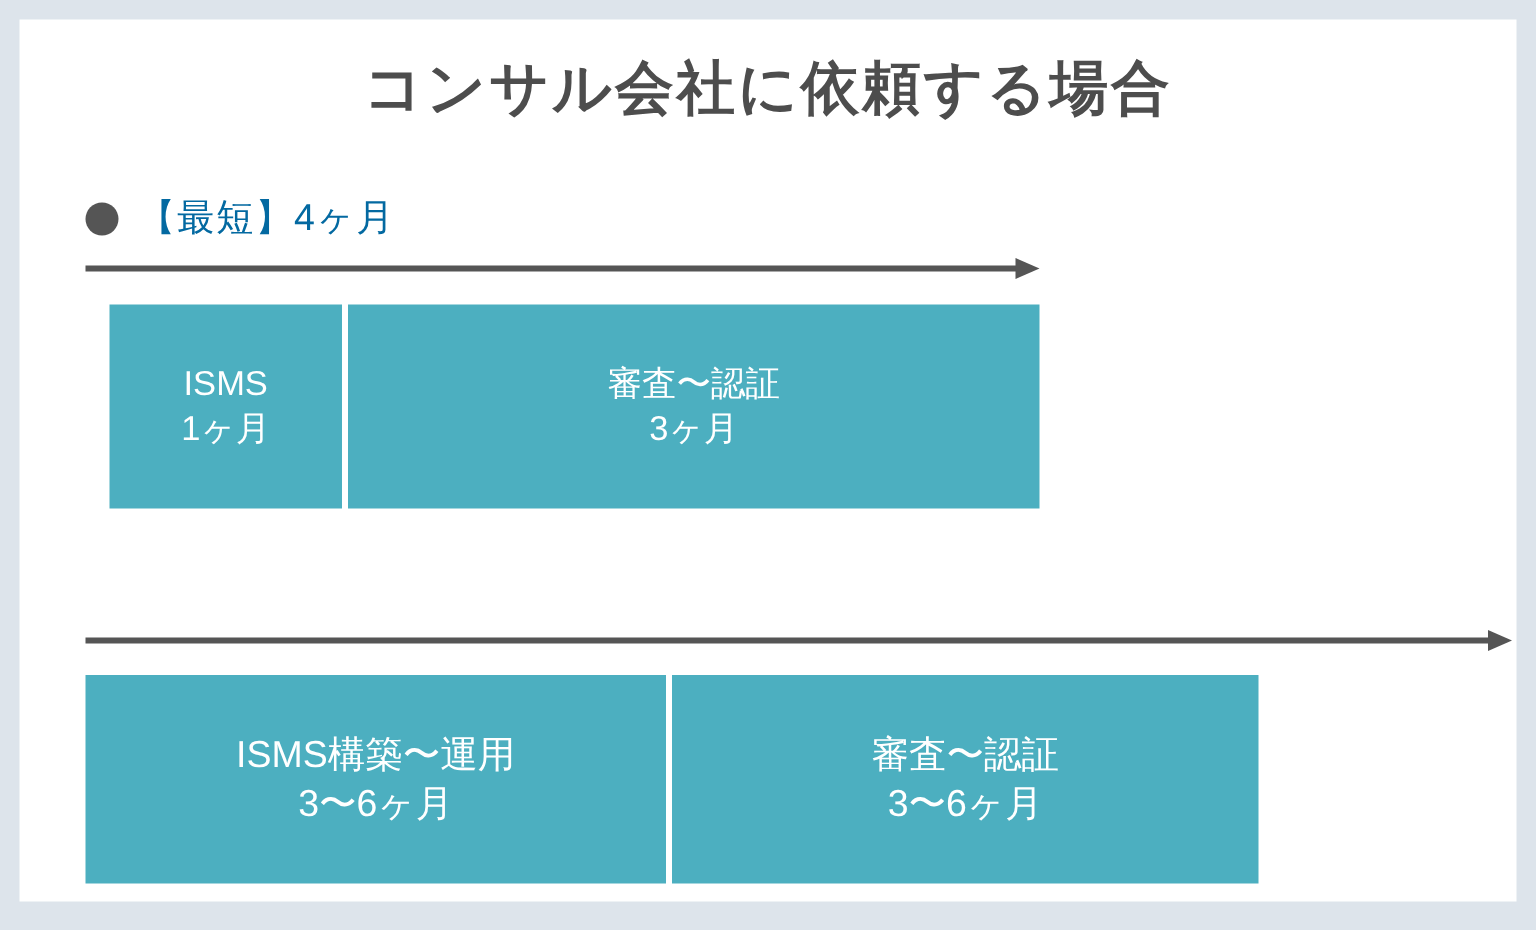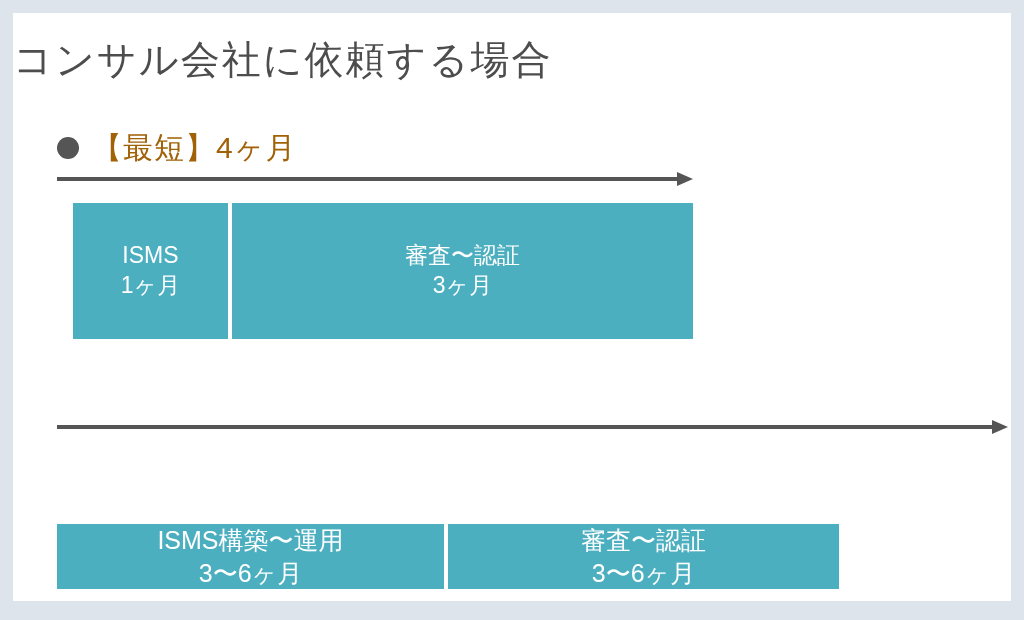--- a/index.html
+++ b/index.html
@@ -23,22 +23,23 @@
     height: 588px;
     background: #ffffff;
     box-sizing: border-box;
   }
 
   .page-title {
     position: absolute;
     left: 0;
     top: 24px;
     width: 998px;
+    text-align: center;
     font-size: 39px;
-    font-weight: normal;
+    font-weight: bold;
     color: #4d4d4d;
     letter-spacing: 2px;
     line-height: 1.2;
     white-space: nowrap;
   }
 
   
   .section-label {
     position: absolute;
     display: flex;
@@ -48,22 +49,22 @@
   .bullet-dot {
     width: 22px;
     height: 22px;
     border-radius: 50%;
     background: #555555;
     display: inline-block;
     flex: 0 0 auto;
     margin-right: 13px;
   }
   .section-label-text {
-    font-size: 30px;
-    color: #a16207;
+    font-size: 25px;
+    color: #0369a1;
     letter-spacing: 1px;
     line-height: 1;
     text-align: right;
   }
 
   
   .arrow {
     position: absolute;
     height: 14px;
   }
@@ -107,21 +108,21 @@
     white-space: nowrap;
   }
 
   
   #bar-short { left: 44px; top: 190px; width: 636px; height: 136px; }
   #bar-short .bar-segment { font-size: 23px; }
   #bar-short .seg-0 { width: 159px; margin-left: 16px; }
   #bar-short .seg-1 { width: 473px; }
 
   
-  #bar-average { left: 44px; top: 437px; width: 782px; height: 139px; align-items: flex-end; }
+  #bar-average { left: 44px; top: 437px; width: 782px; height: 139px; }
   #bar-average .bar-segment { font-size: 25px; }
   #bar-average .seg-0 { width: 471px; }
   #bar-average .seg-1 { width: 476px; }
 
   #label-short { left: 44px; top: 120px; }
   #label-average { left: 44px; top: 373px; }
 
   #arrow-short { left: 44px; top: 159px; width: 636px; }
   #arrow-short .arrow-line { width: 622px; }
 

